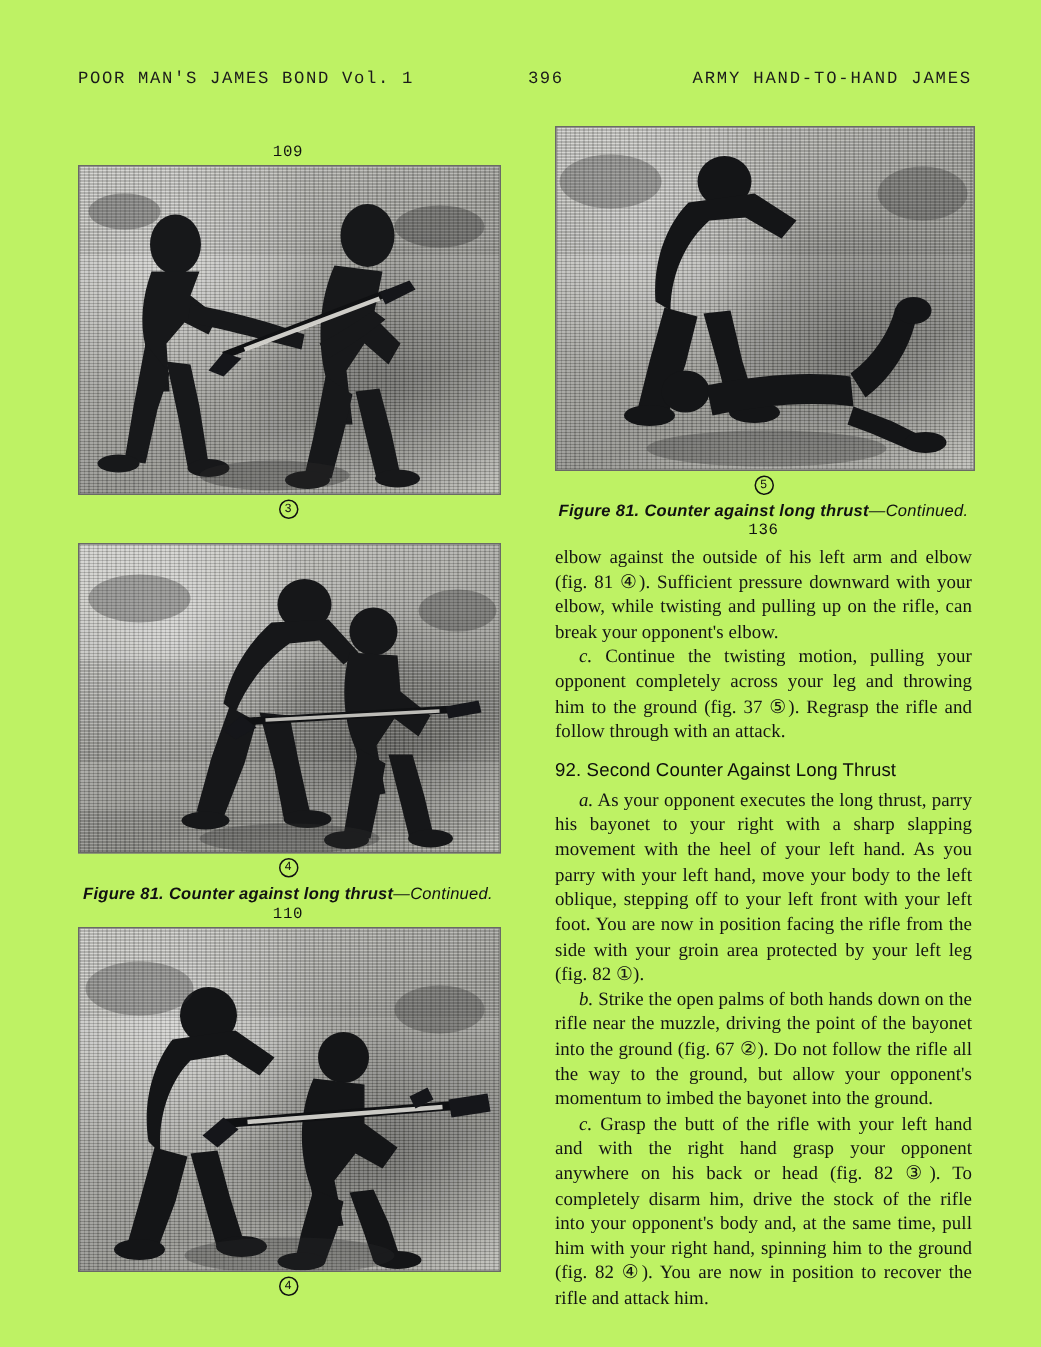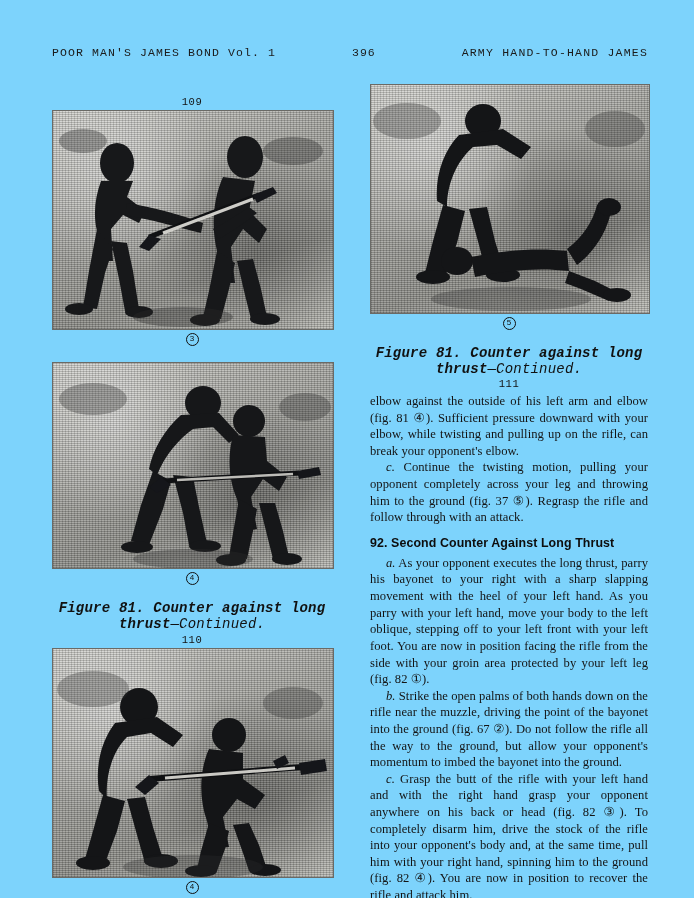--- a/index.html
+++ b/index.html
@@ -11,21 +11,21 @@
     width: 694px;
     height: 898px;
     overflow: hidden;
     font-family: "Liberation Serif", serif;
     color: #1a1a1a;
   }
   .page {
     position: relative;
     width: 694px;
     height: 898px;
-    background: #7dd3fc;
+    background: #bef264;
   }
 
   
   .running-head {
     position: absolute;
     top: 46px;
     left: 52px;
     right: 46px;
     height: 18px;
     display: flex;
@@ -92,44 +92,44 @@
   .photo svg { position: absolute; inset: 0; width: 100%; height: 100%; }
   .sub-num {
     text-align: center;
     font-family: "Liberation Mono", monospace;
     font-size: 10px;
     margin-top: 3px;
     color: #111;
   }
   .fig-caption {
     text-align: center;
-    font-family: Liberation Mono, monospace;
+    font-family: Liberation Sans, sans-serif;
     font-style: italic;
-    font-size: 14px;
+    font-size: 11px;
     letter-spacing: 0.2px;
-    margin-top: 15px;
+    margin-top: 5px;
     color: #111;
   }
   .fig-caption b { font-style: italic; font-weight: bold; }
 
   
   .body-text p {
     margin: 0;
     font-size: 12.6px;
     line-height: 1.32;
     text-align: justify;
     text-indent: 16px;
     letter-spacing: 0.05px;
     color: #141414;
   }
   .body-text p.noindent { text-indent: 0; }
   .body-text p + p { margin-top: 0px; }
   .section-head {
     font-family: "Liberation Sans", sans-serif;
-    font-weight: bold;
+    font-weight: normal;
     font-size: 12.4px;
     margin: 10px 0 5px 0;
     letter-spacing: 0.1px;
     color: #0d0d0d;
   }
   .it { font-style: italic; }
   .circ {
     display: inline-block;
     border: 1px solid #111;
     border-radius: 50%;
@@ -316,21 +316,21 @@
           <ellipse cx="140" cy="214" rx="80" ry="12"></ellipse>
         </g>
       </svg>
     </div>
     <div class="sub-num">
       <span class="circ">5</span>
     </div>
     <div class="fig-caption">
       <b>Figure 81.  Counter against long thrust</b><span>—Continued.</span>
     </div>
-    <div class="fig-num" style="margin-top:1px;">111</div>
+    <div class="fig-num" style="margin-top:1px;">136</div>
 
     <div class="body-text" style="margin-top:3px;">
       <p class="noindent">elbow against the outside of his left arm and elbow (fig. 81 ④).  Sufficient pressure downward with your elbow, while twisting and pulling up on the rifle, can break your opponent's elbow.</p>
       <p><span class="it">c.</span> <span>Continue the twisting motion, pulling your opponent completely across your leg and throwing him to the ground (fig. 37 ⑤).  Regrasp the rifle and follow through with an attack.</span></p>
 
       <div class="section-head">92. Second Counter Against Long Thrust</div>
 
       <p><span class="it">a.</span> <span>As your opponent executes the long thrust, parry his bayonet to your right with a sharp slapping movement with the heel of your left hand.  As you parry with your left hand, move your body to the left oblique, stepping off to your left front with your left foot.  You are now in position facing the rifle from the side with your groin area protected by your left leg (fig. 82 ①).</span></p>
       <p><span class="it">b.</span> <span>Strike the open palms of both hands down on the rifle near the muzzle, driving the point of the bayonet into the ground (fig. 67 ②).  Do not follow the rifle all the way to the ground, but allow your opponent's momentum to imbed the bayonet into the ground.</span></p>
       <p><span class="it">c.</span> <span>Grasp the butt of the rifle with your left hand and with the right hand grasp your opponent anywhere on his back or head (fig. 82 ③).  To completely disarm him, drive the stock of the rifle into your opponent's body and, at the same time, pull him with your right hand, spinning him to the ground (fig. 82 ④).  You are now in position to recover the rifle and attack him.</span></p>

